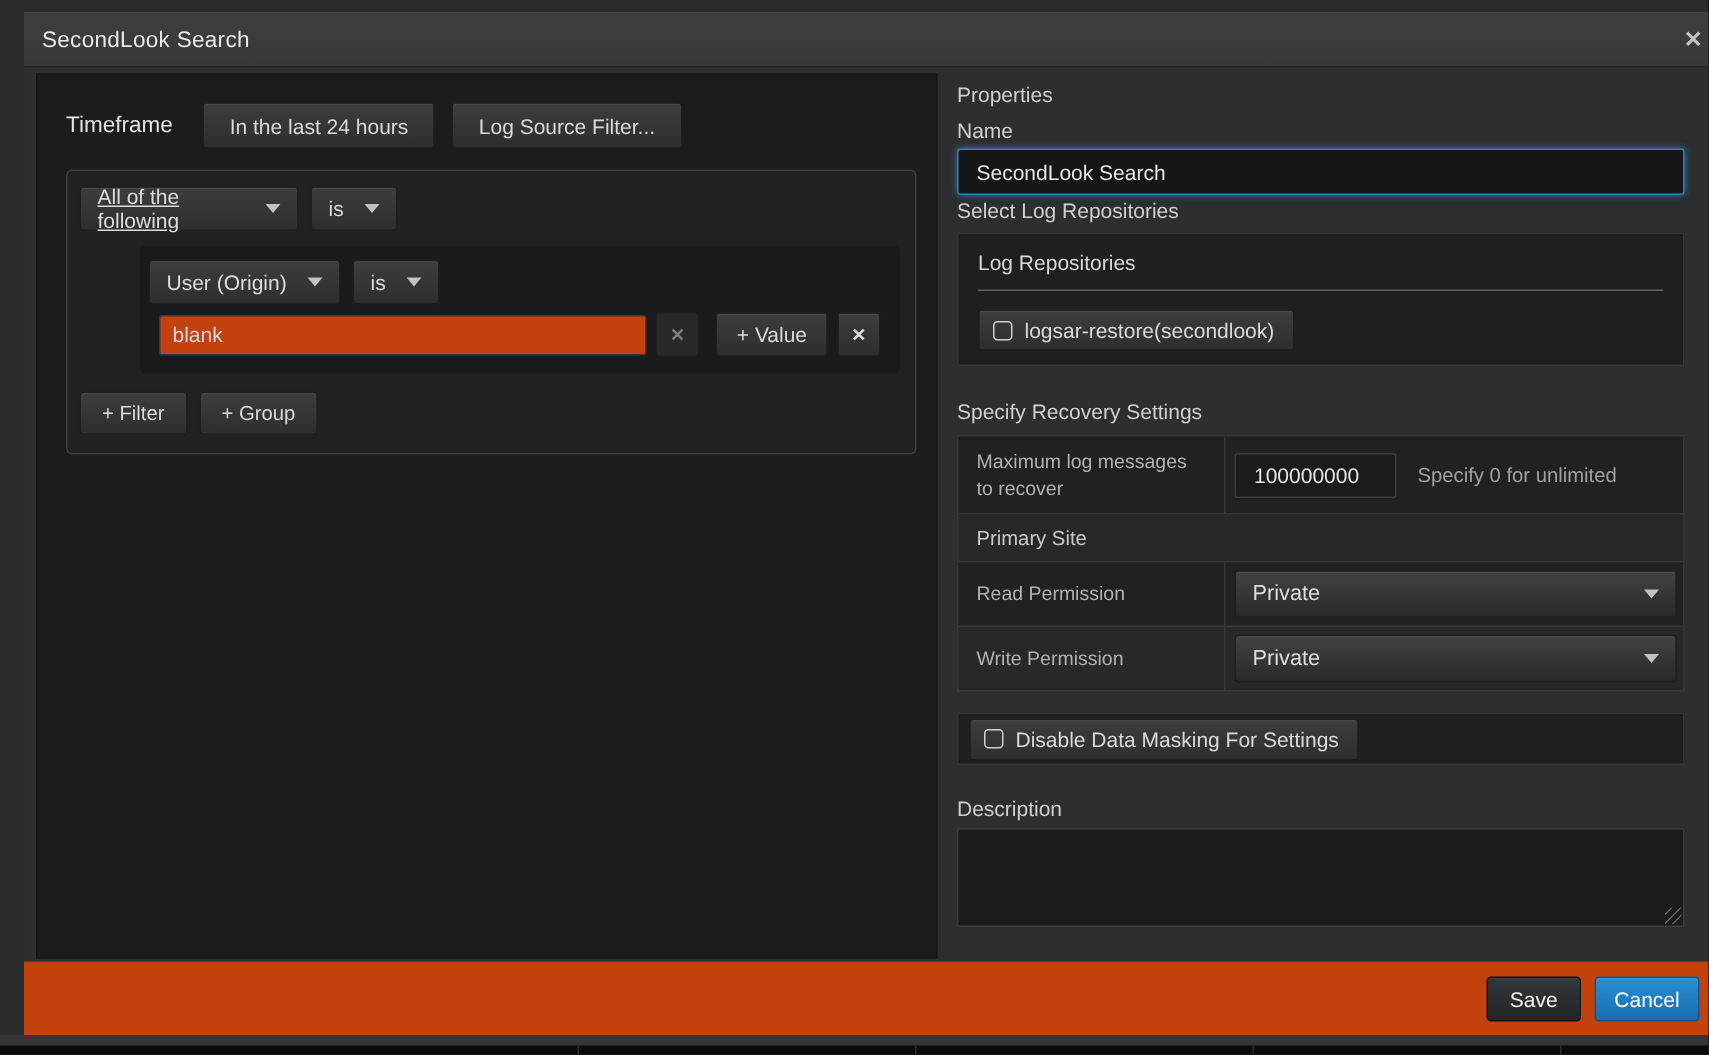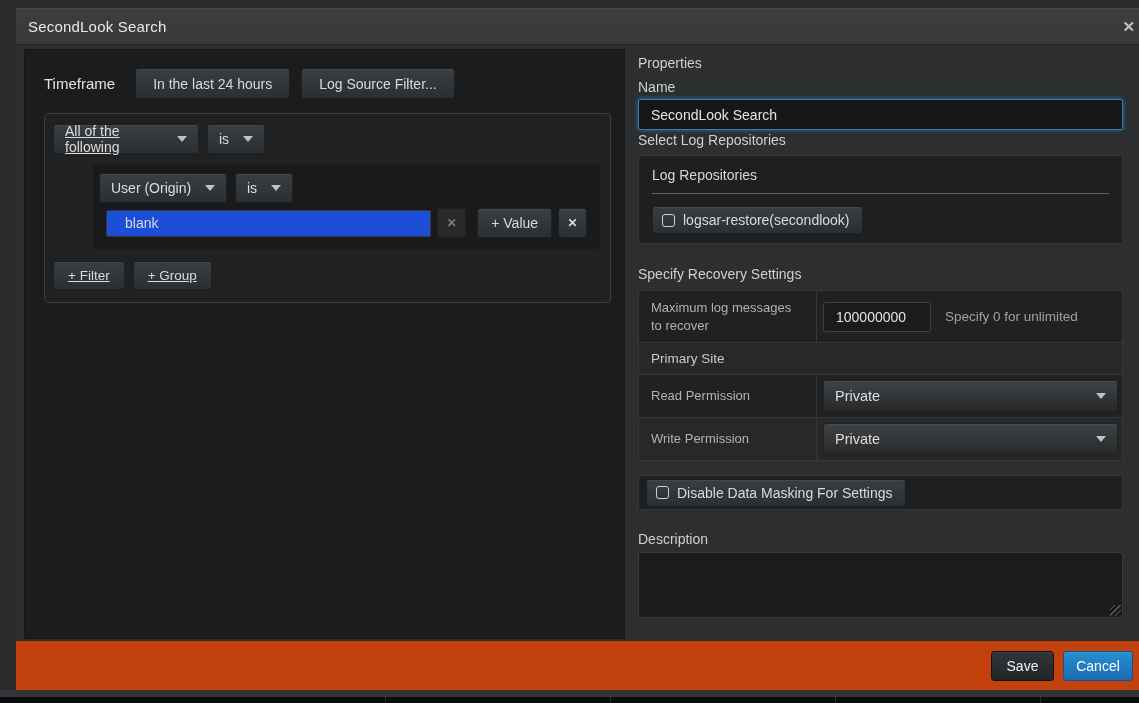--- a/index.html
+++ b/index.html
@@ -38,27 +38,27 @@
         justify-content:space-between; padding:0 11px; cursor:pointer;
         box-shadow:inset 0 1px 0 rgba(255,255,255,.05); }
   .caret { width:0; height:0; border-left:5px solid transparent; border-right:5px solid transparent;
            border-top:6px solid #c0c2c3; margin-left:12px; flex:0 0 auto; }
   .fg-row { display:flex; align-items:center; gap:8px; }
   .dd-all { width:146px;text-decoration:underline; }
   .dd-is  { width:58px; }
   .nested-group { margin:10px 0 12px 40px; background:#191a1b; border-radius:4px; padding:9px 13px 11px 6px; }
   .dd-field { width:128px; }
   .ng-val-row { display:flex; align-items:center; gap:6px; margin-top:5px; padding-left:7px; }
-  .val-input { width:337px; height:27px; background:#1d4ed8; border:1px solid #37393b; border-radius:2px;
-               color:#d8d9da; font-size:14px; padding:0 18px; font-family:"Liberation Sans",sans-serif; }
+  .val-input { width:337px; height:27px; background:#c2410c; border:1px solid #37393b; border-radius:2px;
+               color:#d8d9da; font-size:14px; padding:0 8px; font-family:"Liberation Sans",sans-serif; }
   .x-btn { width:30px; height:30px; font-size:12px; font-weight:bold; }
   .x-dim { color:#7c7e80; background:#27292b; box-shadow:none; }
   .add-value-btn { height:30px; padding:0 13px; margin-left:5px; }
   .af-row { display:flex; gap:8px; margin-top:2px; }
-  .af-btn { height:29px; padding:0 14px; font-size:13.5px;text-decoration:underline; }
+  .af-btn { height:29px; padding:0 14px; font-size:13.5px; }
 
   
   .right-panel { flex:1 1 auto; padding-top:6px; min-width:0; padding-right:8px; }
   .sec-label { color:#cfd0d1; font-size:14px; }
   .lbl-name { margin-top:8px; }
   .name-input { margin-top:4px; width:100%; height:31px; background:#141617; border:1px solid #2e82ba;
                 border-radius:2px; box-shadow:0 0 5px rgba(48,132,188,.75); color:#e4e5e6; font-size:14px;
                 padding:0 12px; font-family:"Liberation Sans",sans-serif; }
   .lbl-repos { margin-top:2px; }
   .repos-panel { margin-top:7px; background:#1d1f20; border:1px solid #333537; height:89px; padding:11px 13px 0 13px; }

